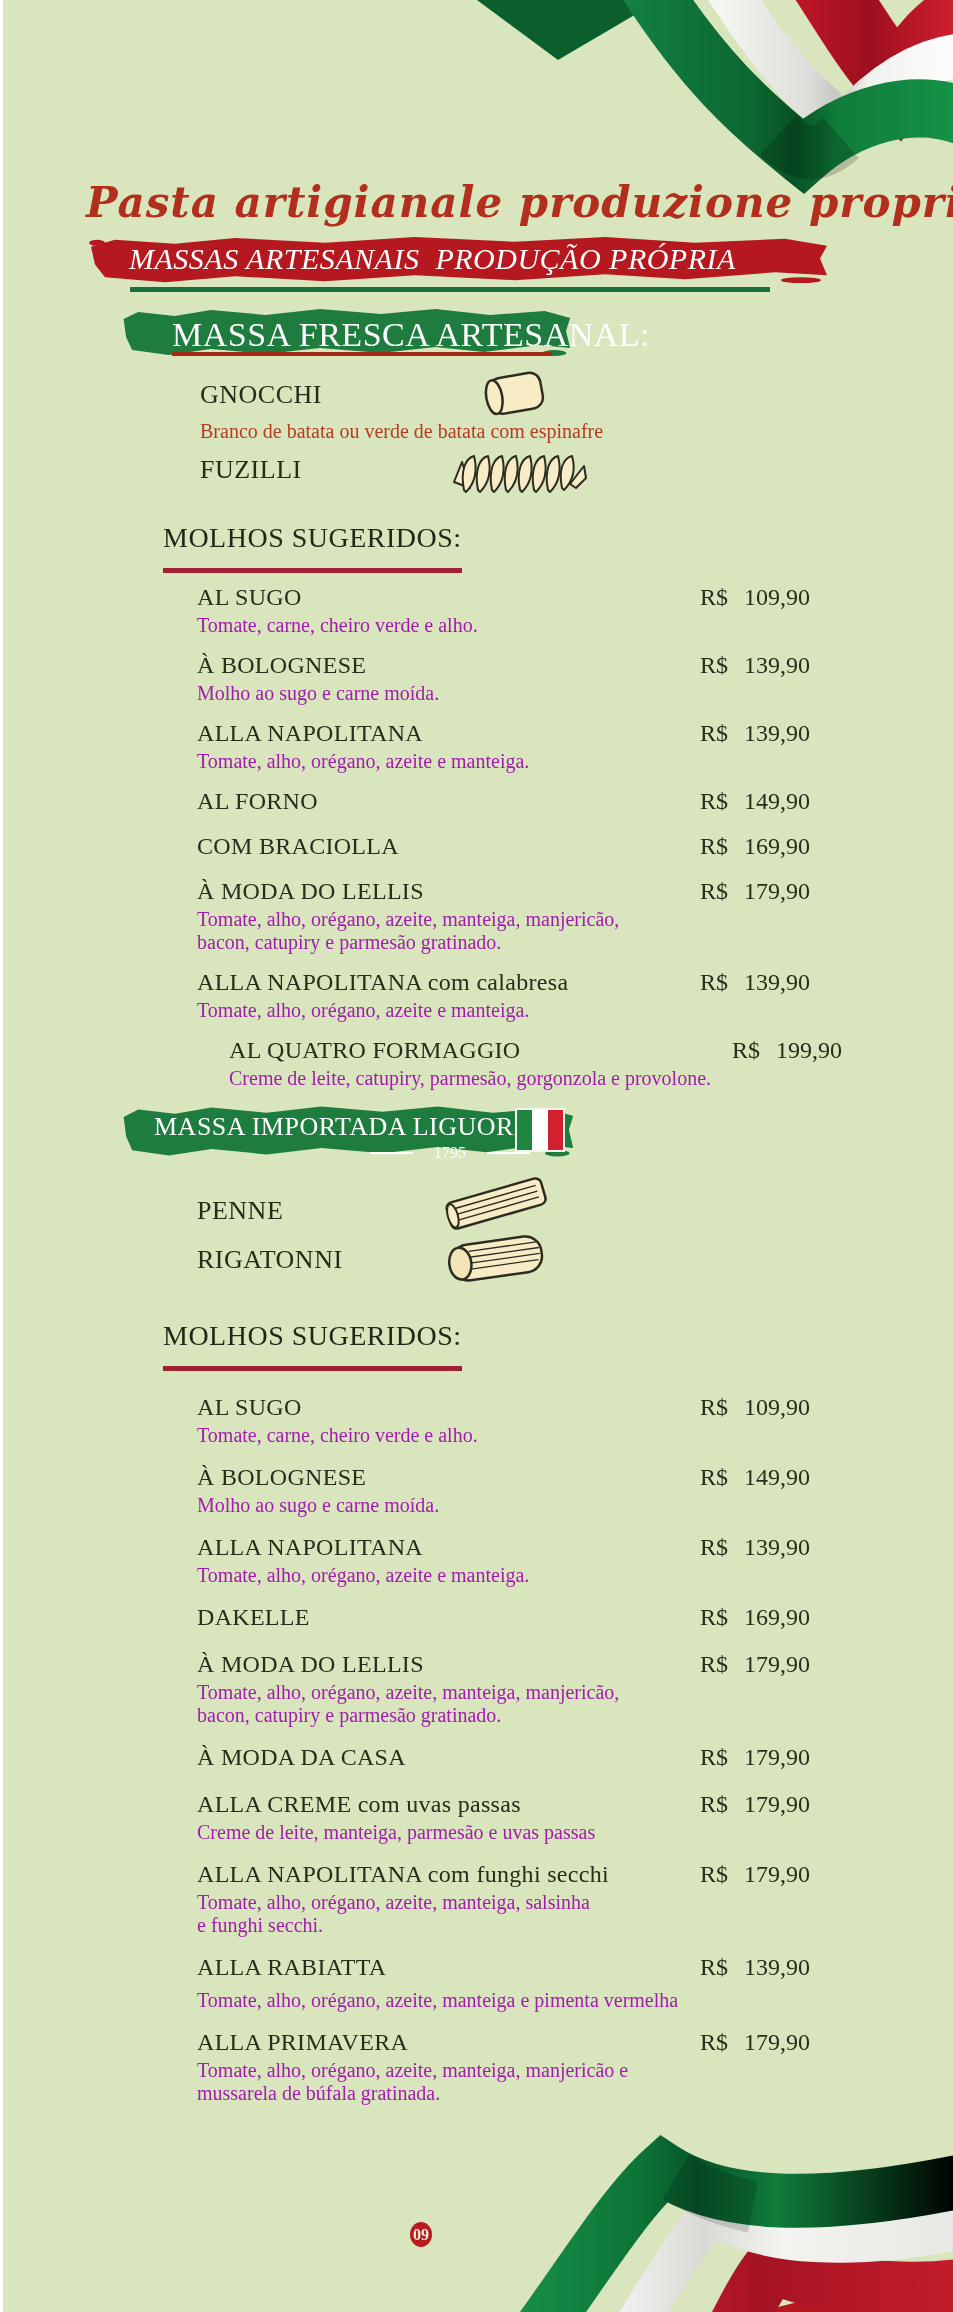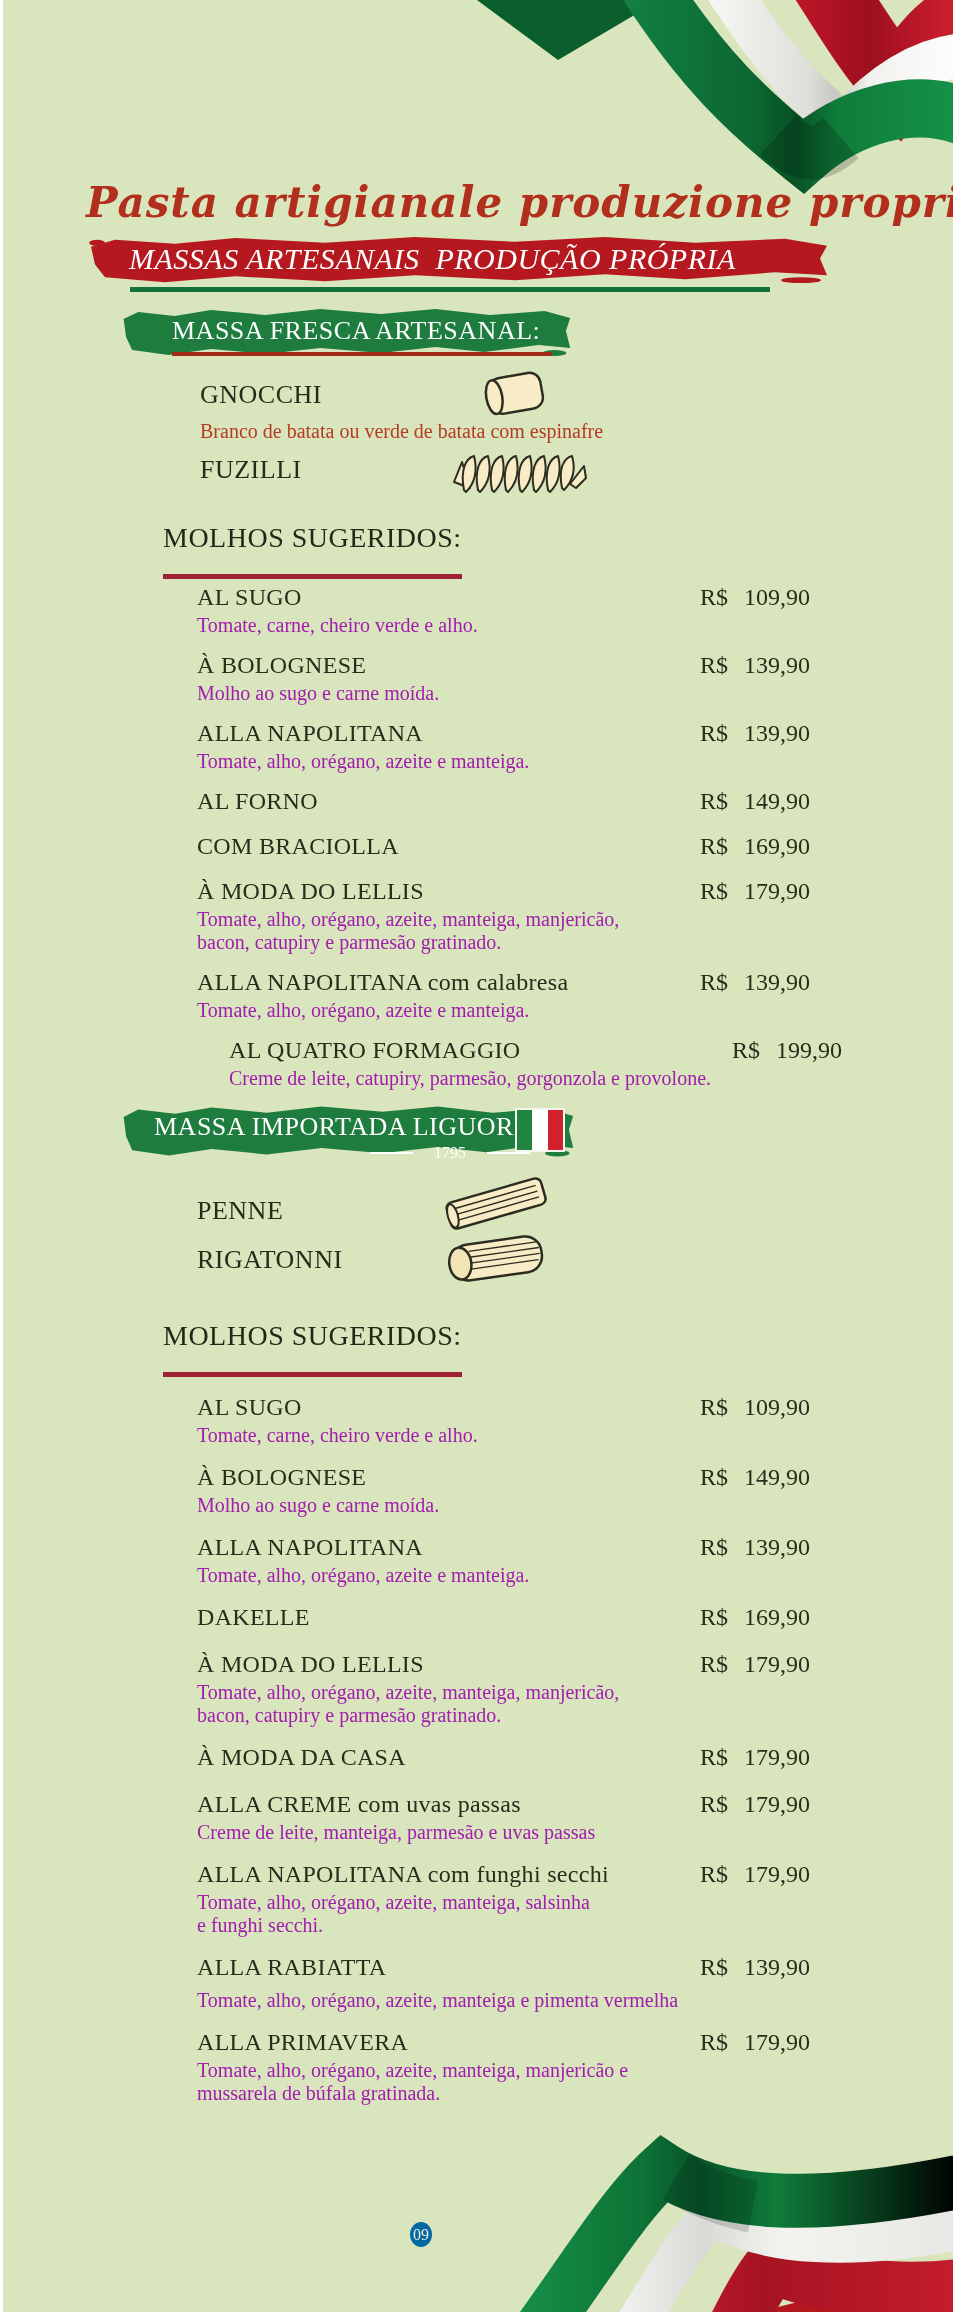--- a/index.html
+++ b/index.html
@@ -27,21 +27,21 @@
   .banner{position:absolute;z-index:2;}
   .banner svg.brush{position:absolute;left:0;top:0;width:100%;height:100%;}
   .banner .banner-text{
     position:relative;display:block;color:#ffffff;white-space:pre;
     font-family:"Liberation Serif",serif;
   }
   .banner-red{left:85px;top:231px;width:745px;height:59px;}
   .banner-red .banner-text{padding:11px 0 0 44px;font-size:30px;font-style:italic;letter-spacing:.5px;}
   .underline-green{position:absolute;left:130px;top:287px;width:640px;height:5px;background:#17713a;z-index:2;}
   .banner-fresca{left:120px;top:303px;width:452px;height:60px;}
-  .banner-fresca .banner-text{padding:13px 0 0 52px;font-size:26px;letter-spacing:.5px;}
+  .banner-fresca .banner-text{padding:13px 0 0 52px;font-size:34px;letter-spacing:.5px;}
   .underline-red{position:absolute;left:172px;top:352px;width:380px;height:4px;background:#a22b18;z-index:2;}
   .banner-liguori{left:120px;top:1100px;width:455px;height:64px;}
   .banner-liguori .banner-text{padding:12px 0 0 34px;font-size:26px;letter-spacing:.5px;}
   .banner-year{
     position:absolute;left:250px;top:44px;width:160px;display:flex;align-items:center;gap:21px;
     color:#fff;font-size:16px;z-index:3;
   }
   .banner-year .dash{flex:1;height:2px;background:#ffffff;}
   .flag-italy{
     position:absolute;left:397px;top:10px;width:46px;height:40px;display:flex;z-index:3;
@@ -52,41 +52,41 @@
   .flag-italy .r{flex:1;background:#d2202c;}
 
   
   .pasta-name{position:absolute;font-size:26px;letter-spacing:.5px;color:#232d1a;z-index:2;}
   .pasta-desc{position:absolute;font-size:20px;color:#b63b24;z-index:2;}
   .pasta-icon{position:absolute;z-index:2;}
 
   
   .sauces-header{
     position:absolute;left:163px;font-size:28px;color:#1d2817;letter-spacing:.5px;
-    border-bottom:5px solid #9e2134;padding-bottom:20px;z-index:2;
+    border-bottom:5px solid #9e2134;padding-bottom:14px;z-index:2;
   }
 
   
   .items{position:absolute;left:197px;width:690px;z-index:2;}
   .item{margin-bottom:14px;}
   .items.s2 .item{margin-bottom:16px;}
   .item.mt4{margin-top:12px;}
   .item.mt8{margin-top:8px;margin-left:32px;}
   .item-head{position:relative;line-height:28px;}
   .item-name{font-size:24px;color:#242e1b;letter-spacing:.3px;}
   .item-price{position:absolute;left:503px;top:0;font-size:24px;color:#242e1b;white-space:nowrap;}
   .item-price .cur{margin-right:16px;}
   .item-desc{font-size:20px;line-height:23px;color:#a21caf;white-space:pre-line;}
   .item-desc:empty{display:none;}
 
   
   .page-number{
     position:absolute;left:410px;top:2222px;width:22px;height:25px;border-radius:50%;
-    background:#0369a1;color:#f2eadf;font-size:16px;display:flex;align-items:center;justify-content:center;
-    font-family:"Liberation Serif",serif;z-index:2;
+    background:#b91c1c;color:#f2eadf;font-size:16px;display:flex;align-items:center;justify-content:center;
+    font-family:"Liberation Serif",serif;z-index:2;font-weight:bold;
   }
 </style>
 </head>
 <body>
 
 <div class="page">
   <div class="edge-left"></div>
 
   <svg class="ribbon-top" viewBox="0 0 490 210" preserveAspectRatio="none">
     <defs>

